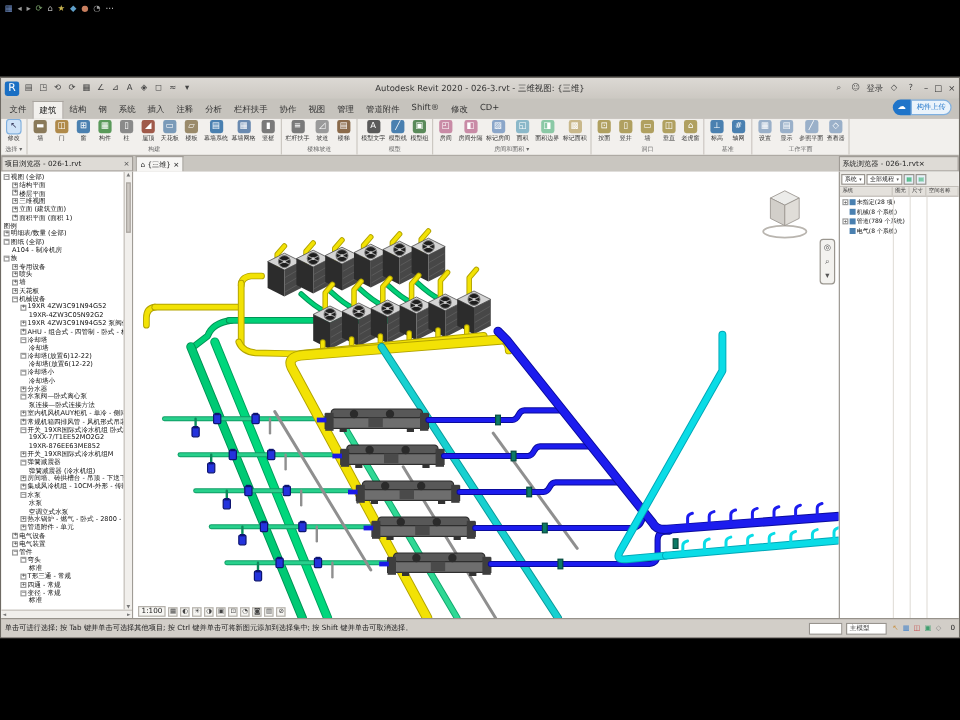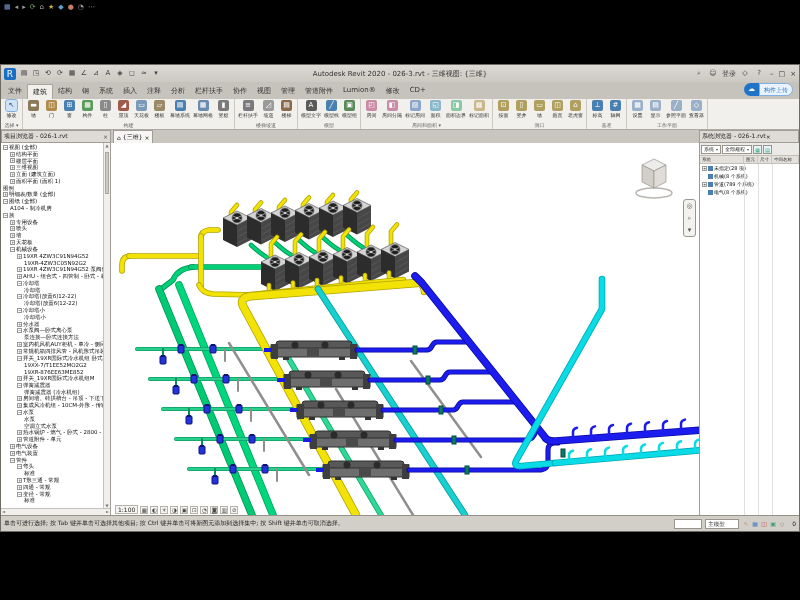--- a/index.html
+++ b/index.html
@@ -127,21 +127,21 @@
         <div class="tab">钢</div>
         <div class="tab">系统</div>
         <div class="tab">插入</div>
         <div class="tab">注释</div>
         <div class="tab">分析</div>
         <div class="tab">栏杆扶手</div>
         <div class="tab">协作</div>
         <div class="tab">视图</div>
         <div class="tab">管理</div>
         <div class="tab">管道附件</div>
-        <div class="tab">Lumion®</div>
+        <div class="tab">Shift®</div>
         <div class="tab">修改</div>
         <div class="tab">CD+</div>
       </div>
 
   <div class="ribbon" id="ribbon">
         <div class="rgroup">
           <div class="ritems">
             <div class="ritem rsel">
               <div class="ricon" style="background: rgb(90, 107, 125);">↖</div>
               <div class="rlabel">修改</div>

